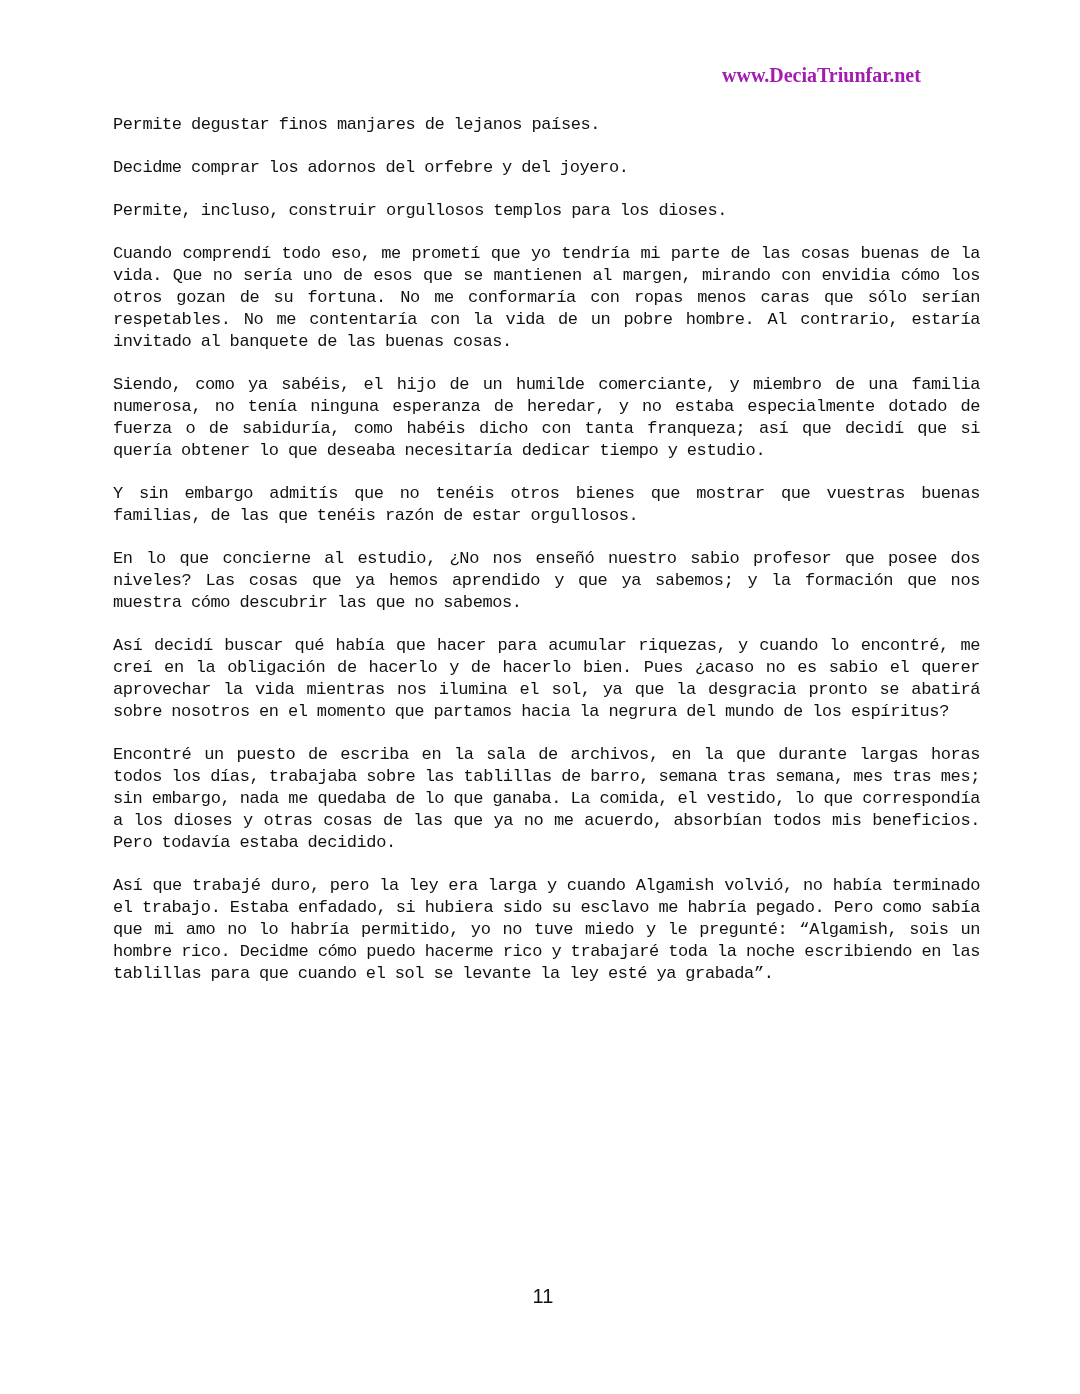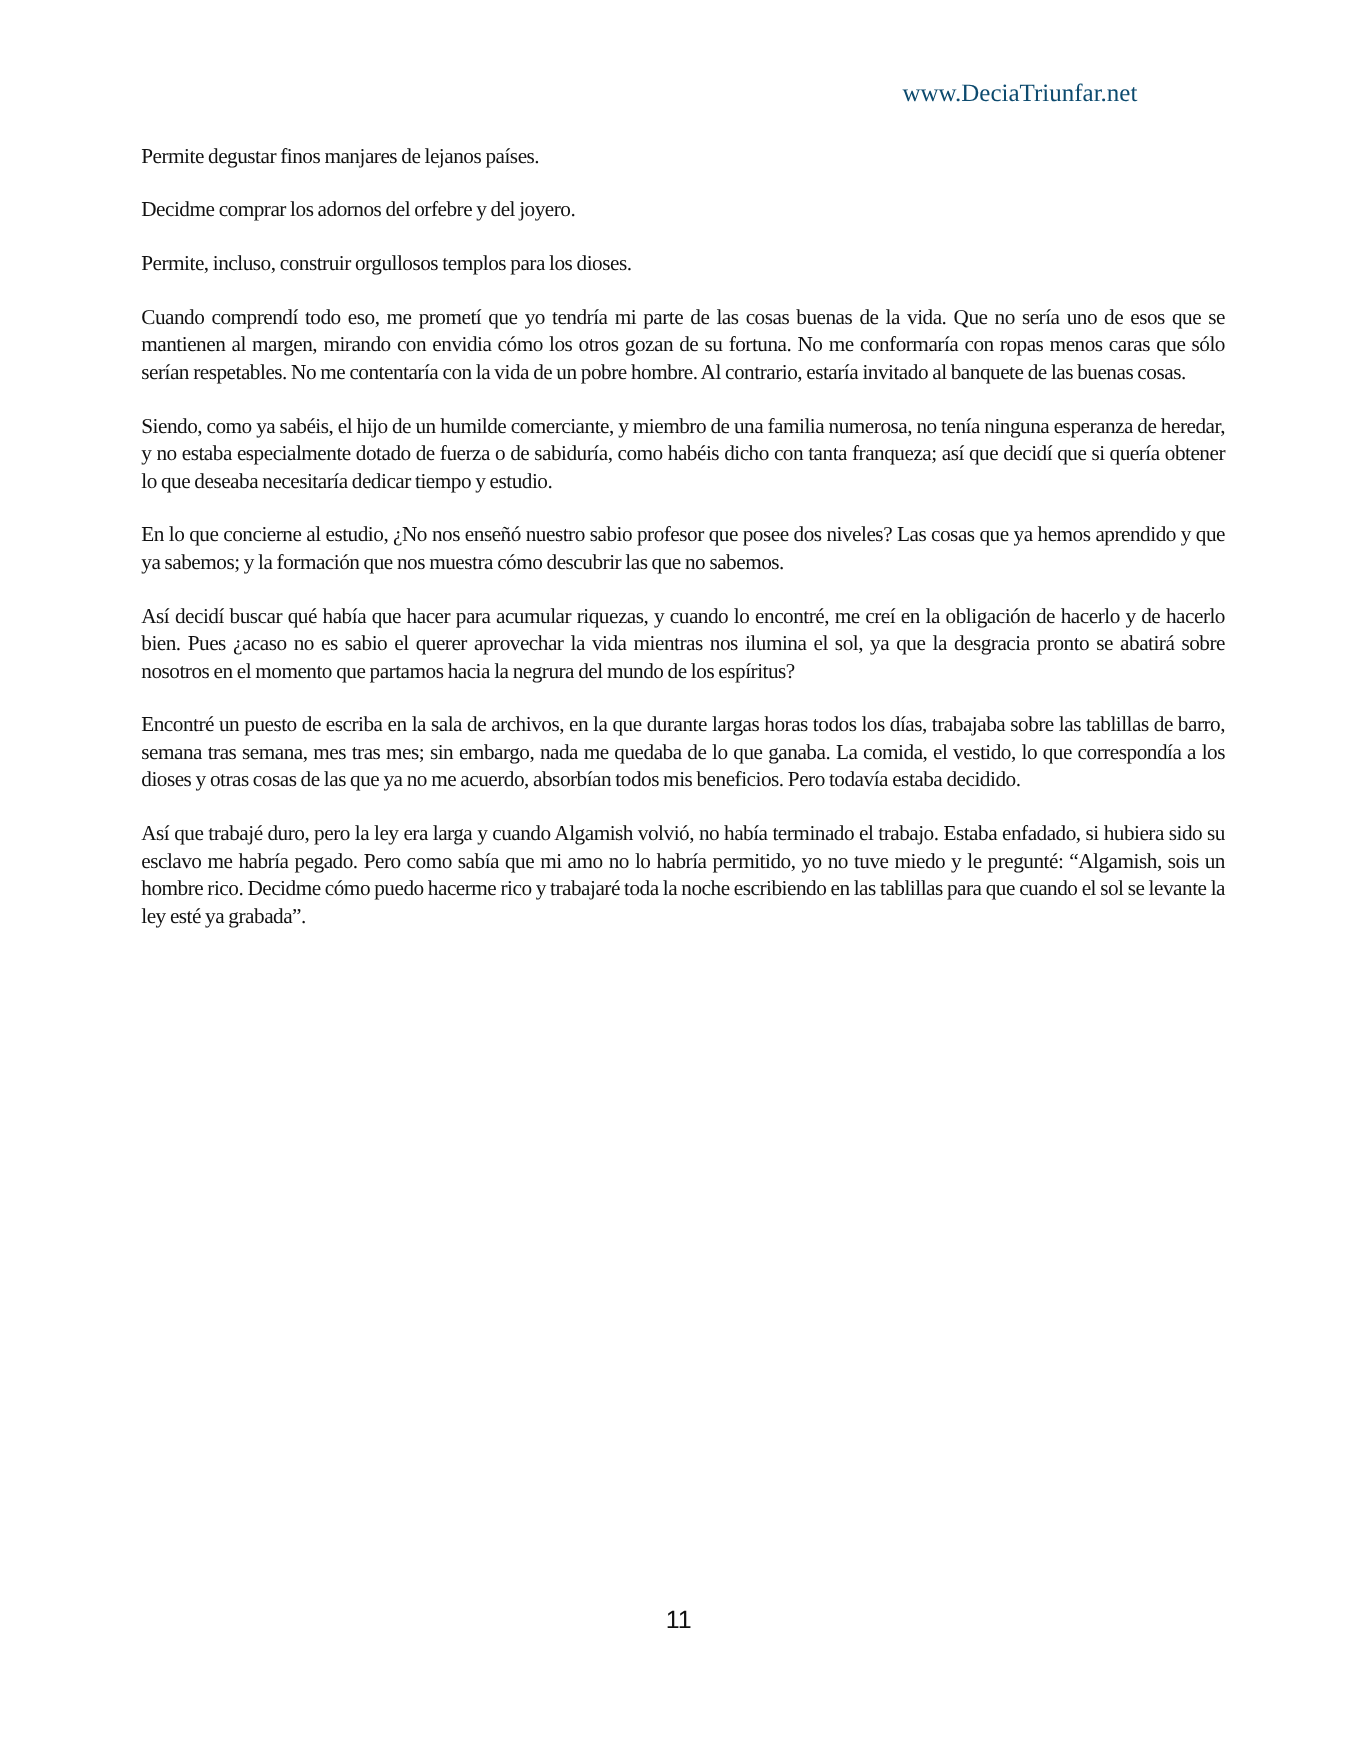--- a/index.html
+++ b/index.html
@@ -12,31 +12,31 @@
       height: 1394px;
       position: relative;
       overflow: hidden;
       color: #111111;
     }
     .header-site {
       position: absolute;
       top: 64px;
       left: 722px;
       font-family: "Liberation Serif", serif;
-      font-weight: normal;
+      font-weight: bold;
       font-size: 20px;
-      color: #0c4a6e;
+      color: #a21caf;
       white-space: nowrap;
     }
     .content {
       position: absolute;
       top: 114px;
       left: 113px;
       width: 867px;
-      font-family: Liberation Serif, serif;
+      font-family: Liberation Mono, monospace;
       font-size: 17px;
       line-height: 22px;
       letter-spacing: -0.4px;
       word-spacing: -0.5px;
     }
     .content p {
       margin: 0 0 21px 0;
       text-align: justify;
     }
     .content p.short {
@@ -57,19 +57,20 @@
 <body>
 
 <div class="header-site">www.DeciaTriunfar.net</div>
 
 <div class="content">
   <p class="short">Permite degustar finos manjares de lejanos países.</p>
   <p class="short">Decidme comprar los adornos del orfebre y del joyero.</p>
   <p class="short">Permite, incluso, construir orgullosos templos para los dioses.</p>
   <p>Cuando comprendí todo eso, me prometí que yo tendría mi parte de las cosas buenas de la vida. Que no sería uno de esos que se mantienen al margen, mirando con envidia cómo los otros gozan de su fortuna. No me conformaría con ropas menos caras que sólo serían respetables. No me contentaría con la vida de un pobre hombre. Al contrario, estaría invitado al banquete de las buenas cosas.</p>
   <p>Siendo, como ya sabéis, el hijo de un humilde comerciante, y miembro de una familia numerosa, no tenía ninguna esperanza de heredar, y no estaba especialmente dotado de fuerza o de sabiduría, como habéis dicho con tanta franqueza; así que decidí que si quería obtener lo que deseaba necesitaría dedicar tiempo y estudio.</p>
+  <p>Y sin embargo admitís que no tenéis otros bienes que mostrar que vuestras buenas familias, de las que tenéis razón de estar orgullosos.</p>
   <p>En lo que concierne al estudio, ¿No nos enseñó nuestro sabio profesor que posee dos niveles? Las cosas que ya hemos aprendido y que ya sabemos; y la formación que nos muestra cómo descubrir las que no sabemos.</p>
   <p>Así decidí buscar qué había que hacer para acumular riquezas, y cuando lo encontré, me creí en la obligación de hacerlo y de hacerlo bien. Pues ¿acaso no es sabio el querer aprovechar la vida mientras nos ilumina el sol, ya que la desgracia pronto se abatirá sobre nosotros en el momento que partamos hacia la negrura del mundo de los espíritus?</p>
   <p>Encontré un puesto de escriba en la sala de archivos, en la que durante largas horas todos los días, trabajaba sobre las tablillas de barro, semana tras semana, mes tras mes; sin embargo, nada me quedaba de lo que ganaba. La comida, el vestido, lo que correspondía a los dioses y otras cosas de las que ya no me acuerdo, absorbían todos mis beneficios. Pero todavía estaba decidido.</p>
   <p>Así que trabajé duro, pero la ley era larga y cuando Algamish volvió, no había terminado el trabajo. Estaba enfadado, si hubiera sido su esclavo me habría pegado. Pero como sabía que mi amo no lo habría permitido, yo no tuve miedo y le pregunté: “Algamish, sois un hombre rico. Decidme cómo puedo hacerme rico y trabajaré toda la noche escribiendo en las tablillas para que cuando el sol se levante la ley esté ya grabada”.</p>
 </div>
 
 <div class="page-number">11</div>
 
 </body></html>

